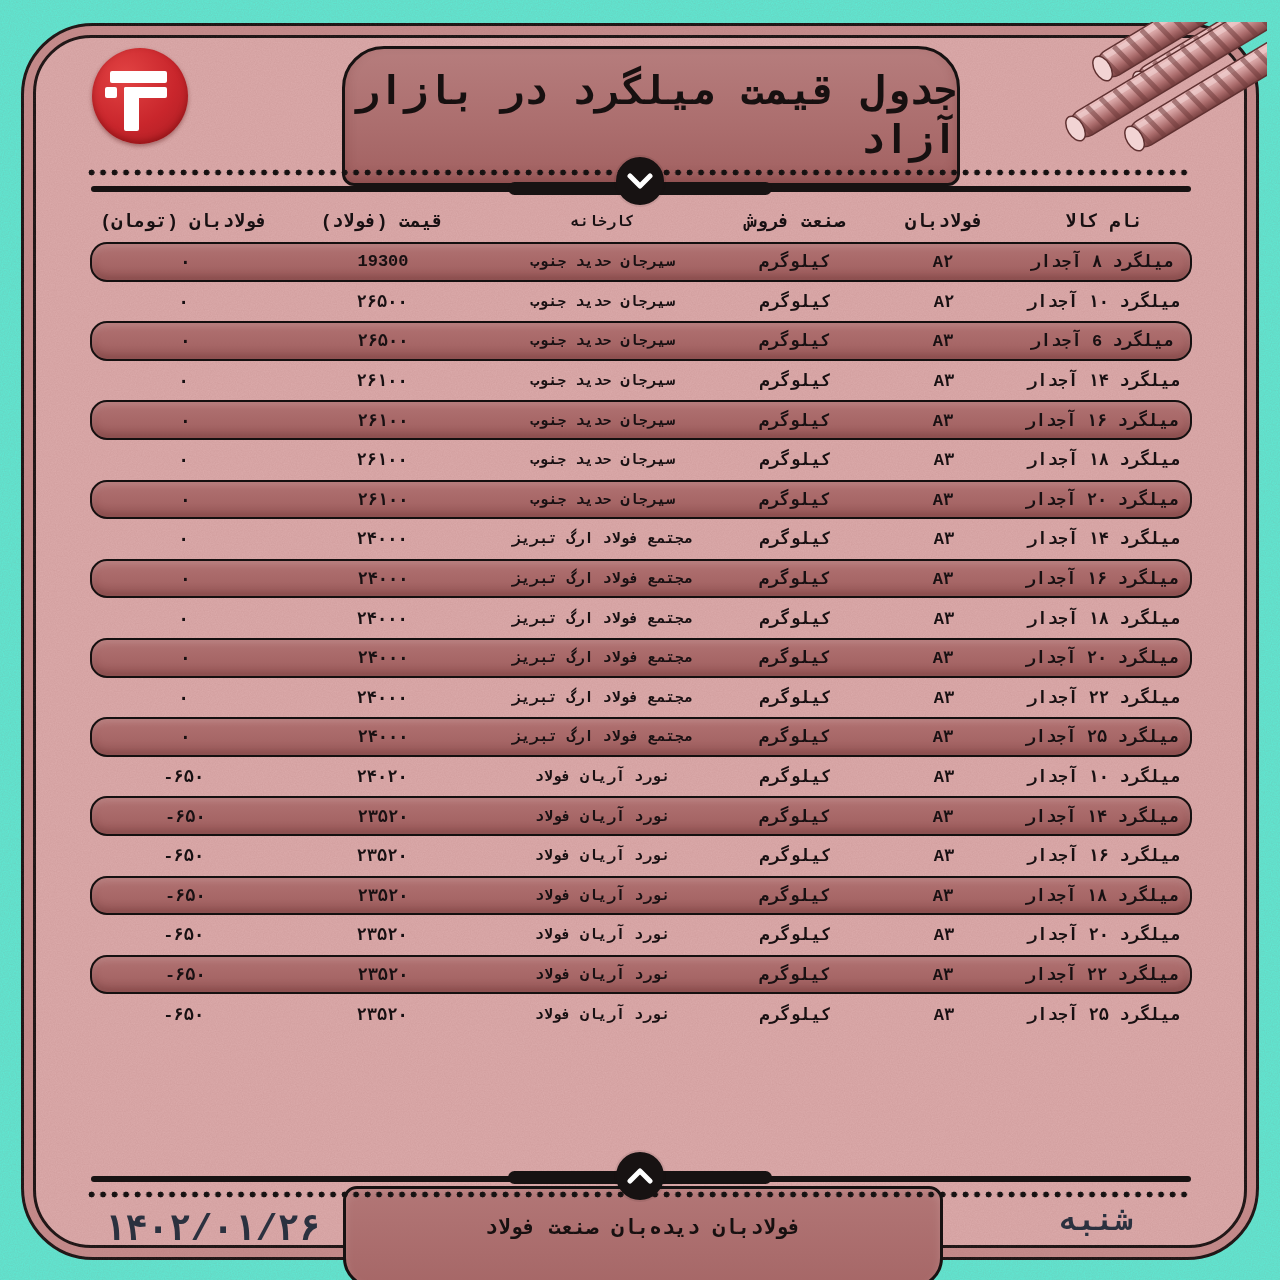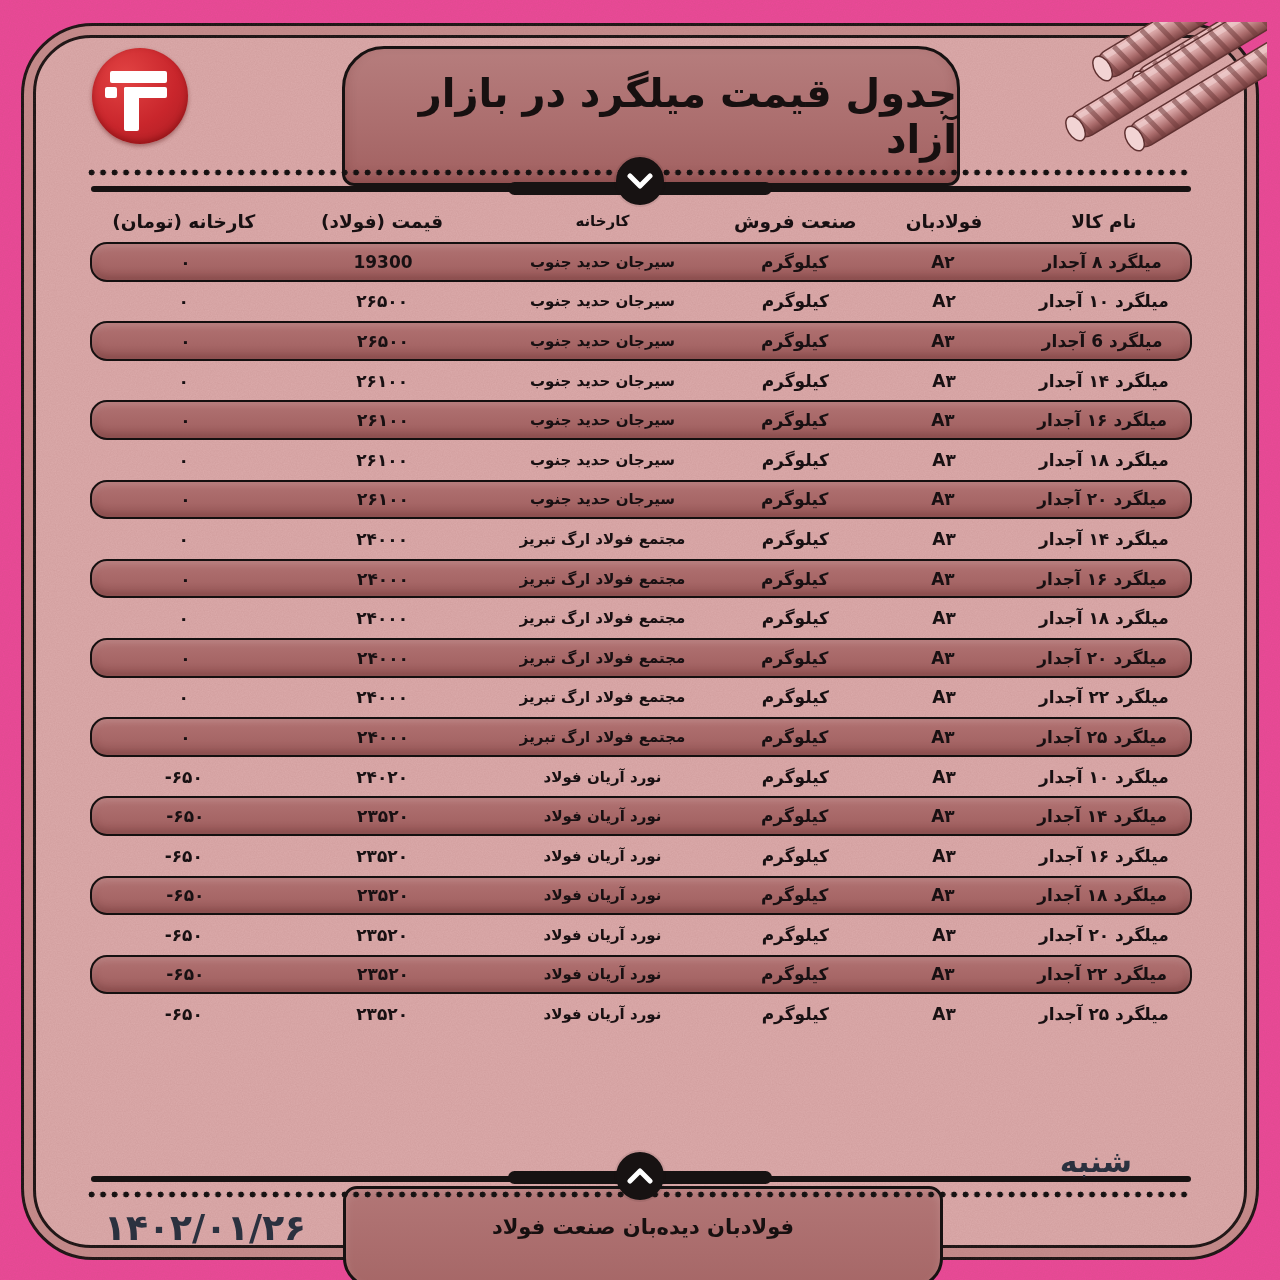--- a/index.html
+++ b/index.html
@@ -3,21 +3,21 @@
 <meta charset="utf-8">
 <style>
   html,body{margin:0;padding:0;}
   body{
     width:1280px;height:1280px;overflow:hidden;
     font-family:"DejaVu Sans",sans-serif;
     direction:rtl;
   }
   .canvas{
     position:relative;width:1280px;height:1280px;overflow:hidden;
-    background:#ec4899;color:#181012;
+    background:#5eead4;color:#181012;font-family:Liberation Mono, monospace;
   }
   
   .frame-tube{
     position:absolute;left:21px;top:23px;right:21px;bottom:20px;
     border:3px solid #171212;border-radius:72px;background:#c68d8d;
   }
   .frame-inner{
     position:absolute;left:33px;top:35px;right:33px;bottom:32px;
     border:3px solid #171212;border-radius:58px;background:#dcabab;
   }
@@ -84,21 +84,21 @@
   .brand-box{
     position:absolute;left:343px;top:1186px;width:594px;height:96px;
     border:3px solid #171212;border-radius:14px 14px 30px 30px;
     background:linear-gradient(180deg,#b27676 0%,#a66767 100%);
     display:flex;align-items:flex-start;justify-content:center;
     box-shadow:inset 0 4px 8px rgba(255,235,235,.15);
   }
   .brand-box .brand{
     margin-top:26px;font-size:21px;font-weight:bold;color:#171010;
   }
-  .day{position:absolute;right:148px;top:1144px;font-size:30px;font-weight:bold;color:#2b313f;}
+  .day{position:absolute;right:148px;top:1202px;font-size:30px;font-weight:bold;color:#2b313f;}
   .date{position:absolute;left:104px;top:1207px;font-size:36px;font-weight:bold;color:#2b313f;letter-spacing:1px;text-align:center;}
 </style>
 </head>
 <body>
 
 <div class="canvas">
 
   <div class="frame-tube"></div>
   <div class="frame-inner"></div>
 
@@ -152,21 +152,21 @@
       </svg>
   </div>
 
   <div class="table">
     <div class="thead">
       <div class="cell c-name">نام کالا</div>
       <div class="cell c-std">فولادبان</div>
       <div class="cell c-unit">صنعت فروش</div>
       <div class="cell c-factory">کارخانه</div>
       <div class="cell c-price">قیمت (فولاد)</div>
-      <div class="cell c-change">کارخانه (تومان)</div>
+      <div class="cell c-change">فولادبان (تومان)</div>
     </div>
     <div class="tbody">
     <div class="trow hl">
       <div class="cell c-name">میلگرد ۸ آجدار</div>
       <div class="cell c-std">A۲</div>
       <div class="cell c-unit">کیلوگرم</div>
       <div class="cell c-factory">سیرجان حدید جنوب</div>
       <div class="cell c-price">19300</div>
       <div class="cell c-change">۰</div>
     </div>

